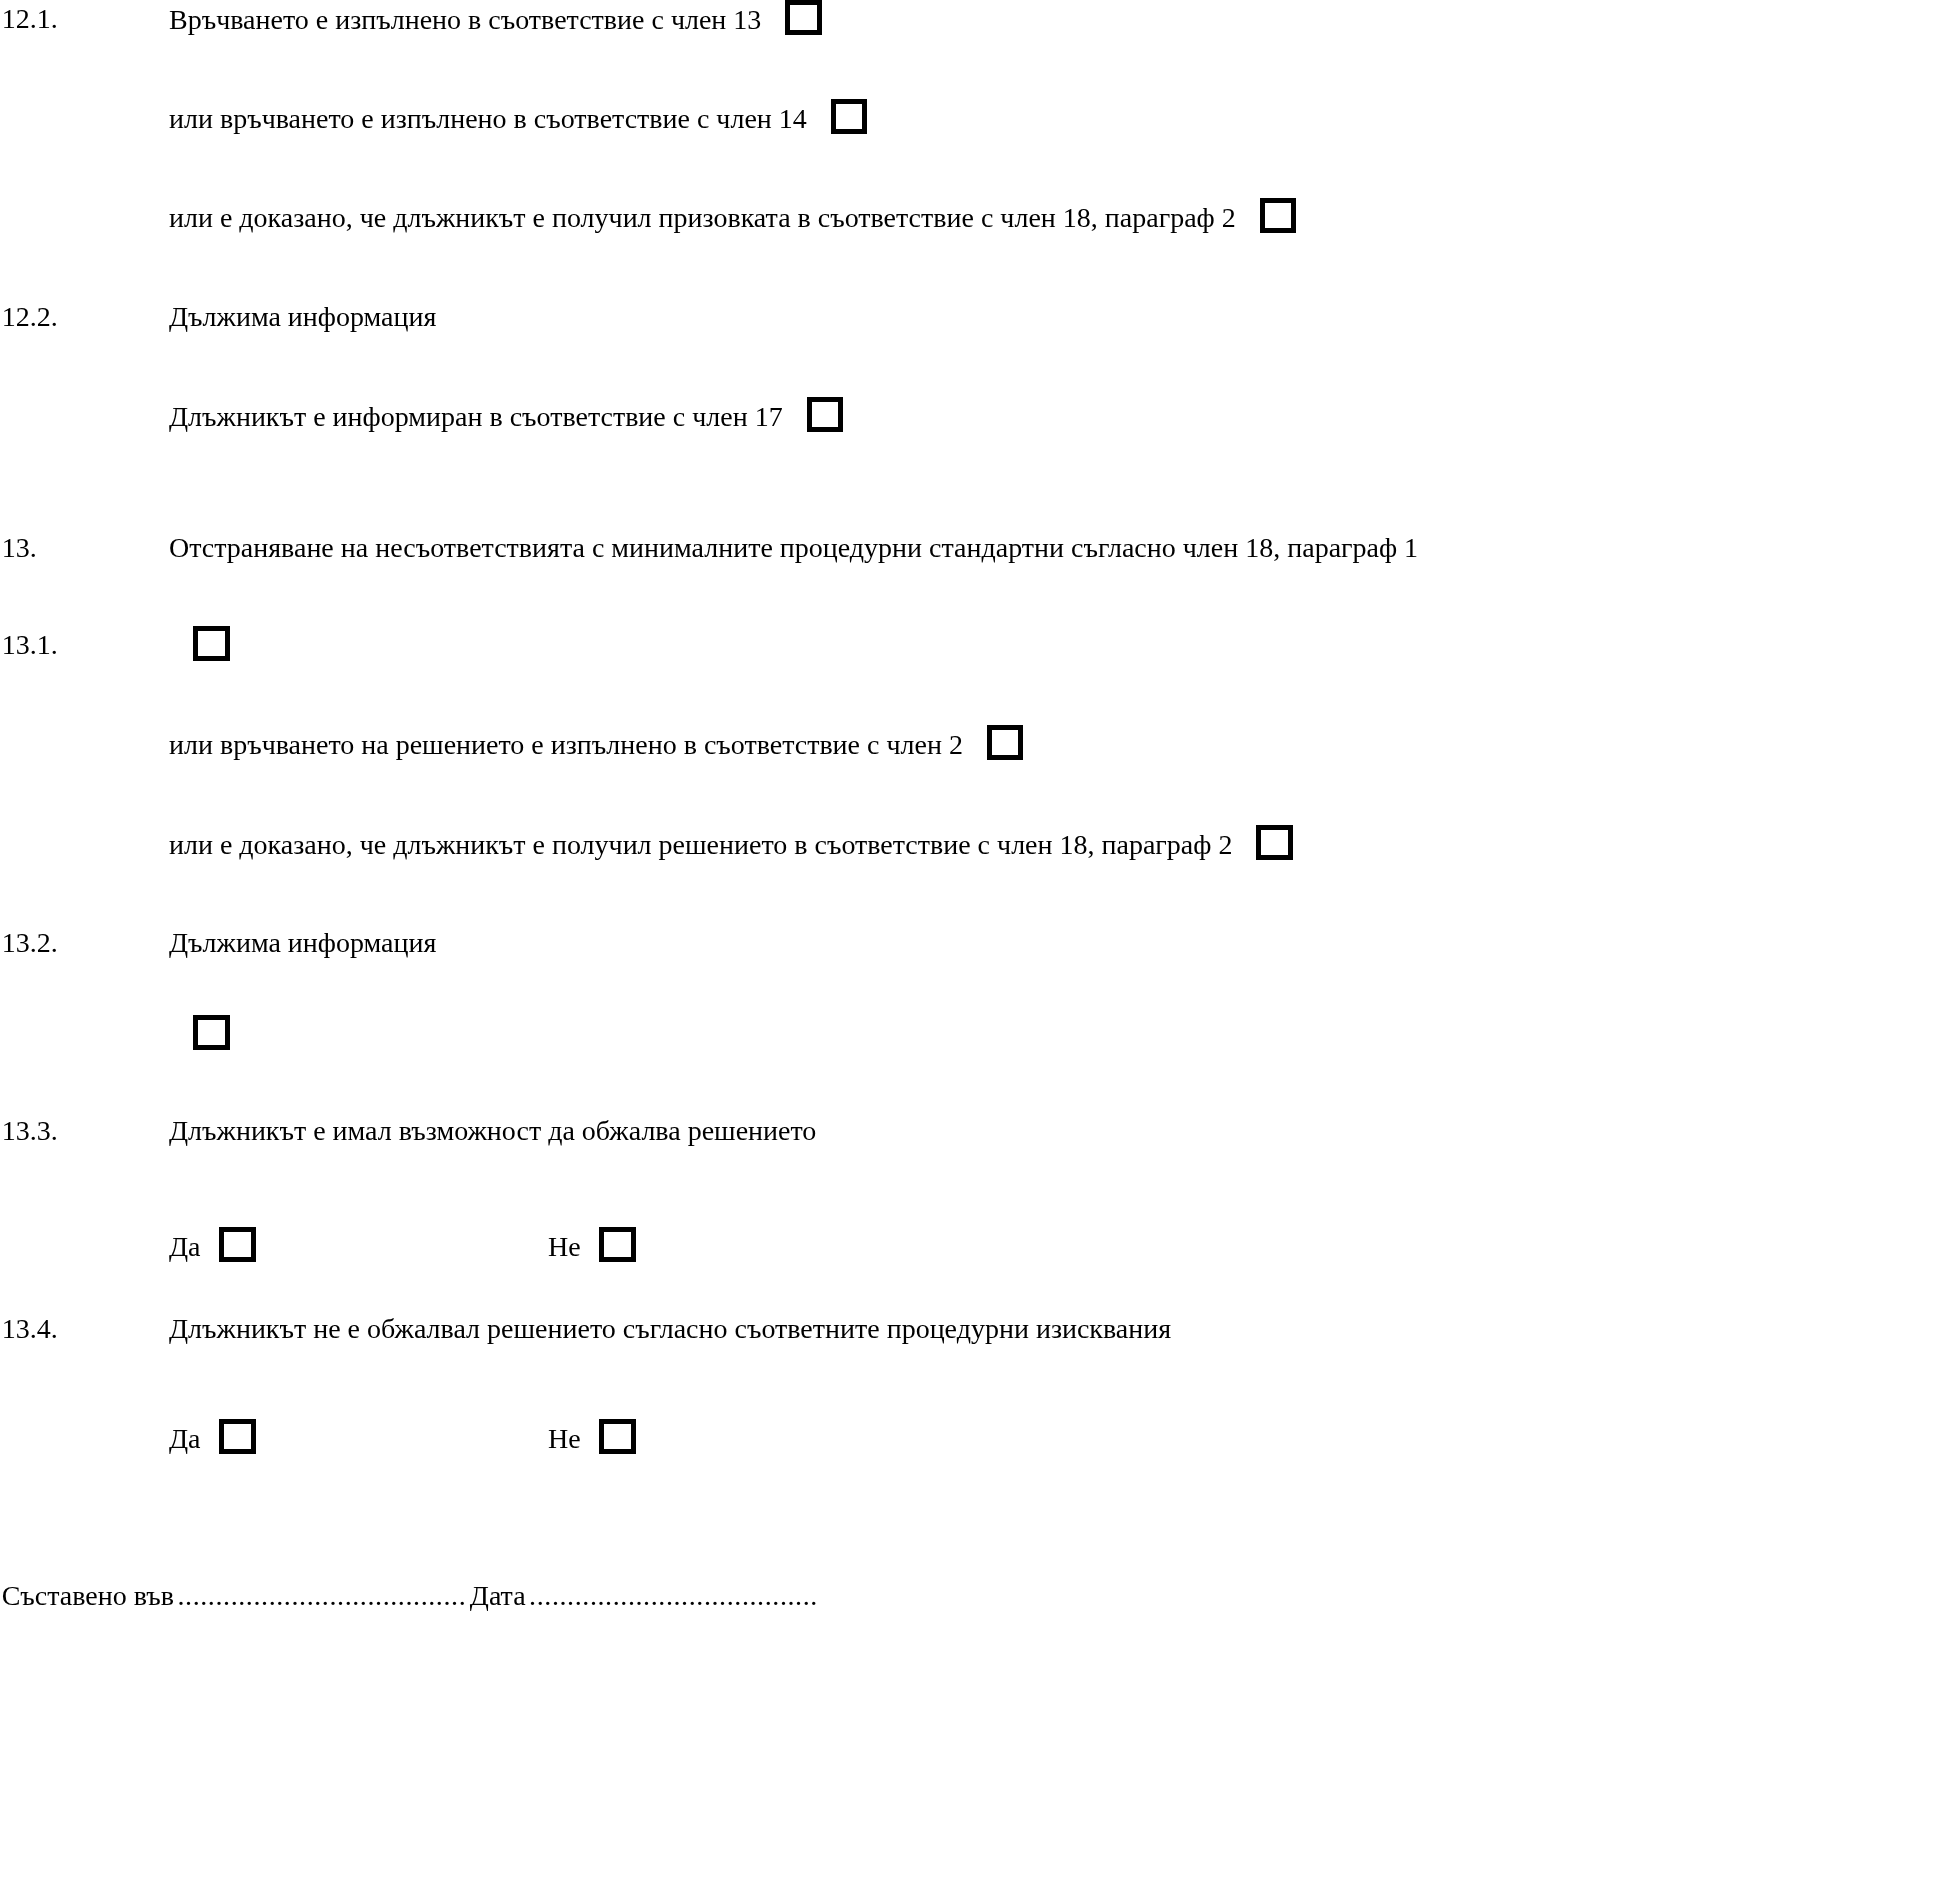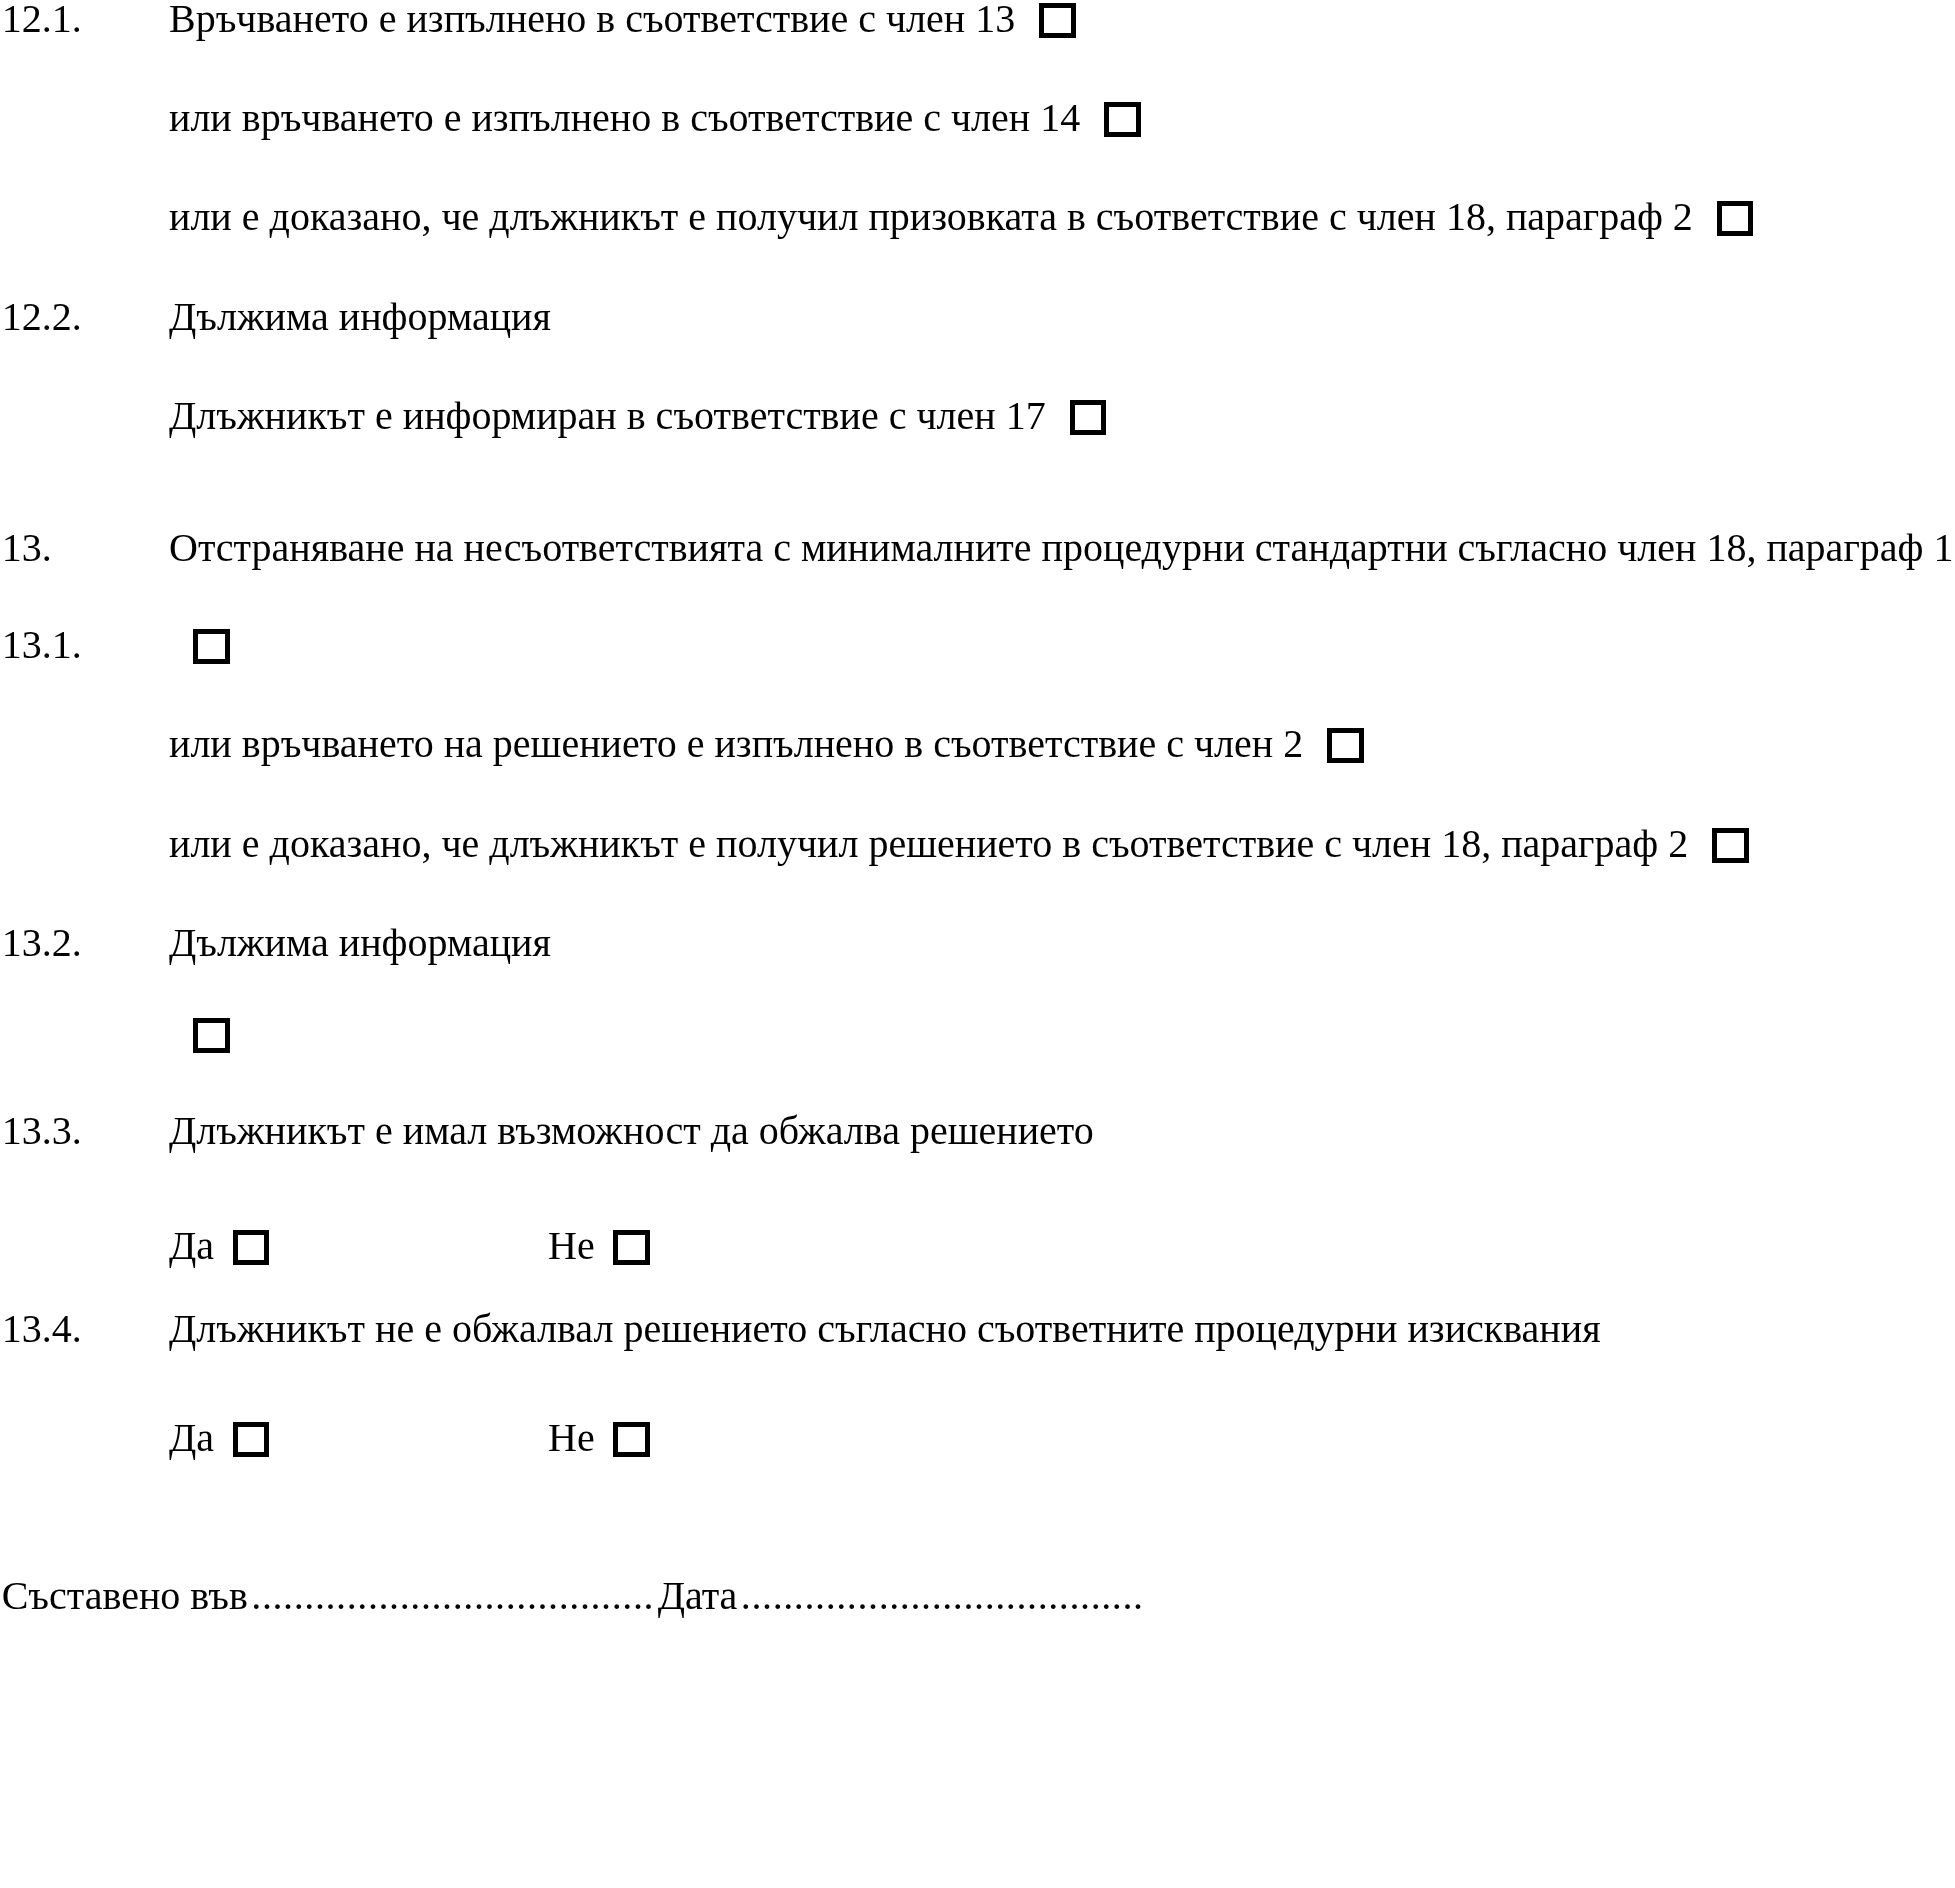--- a/index.html
+++ b/index.html
@@ -7,21 +7,21 @@
     padding: 0;
     background: #ffffff;
   }
   .page {
     position: relative;
     width: 1955px;
     height: 1668px;
     background: #ffffff;
     color: #000000;
     font-family: "Liberation Serif", "DejaVu Serif", serif;
-    font-size: 40px;
+    font-size: 28px;
     line-height: 38px;
     overflow: hidden;
   }
   .row {
     position: absolute;
     left: 0;
     width: 1955px;
     white-space: nowrap;
   }
   .num {

